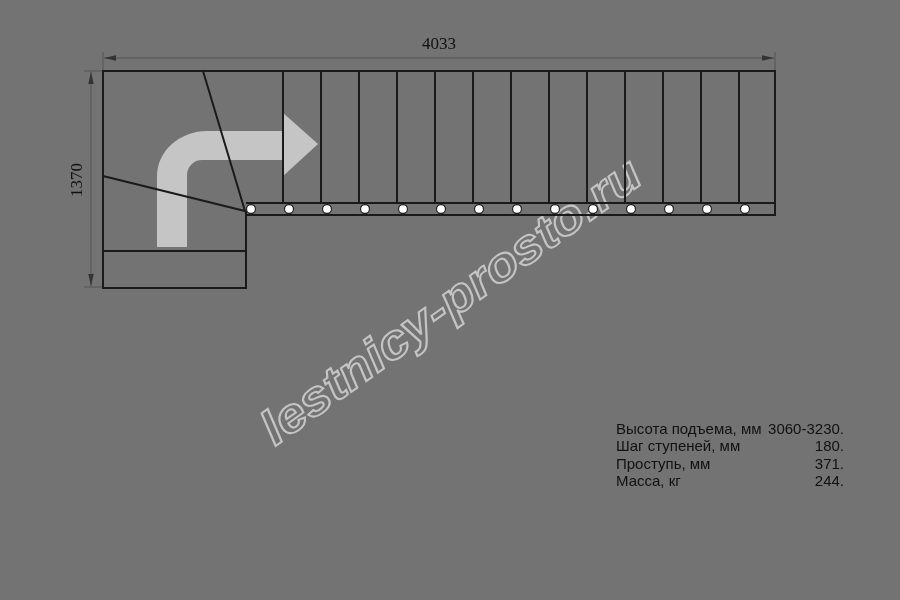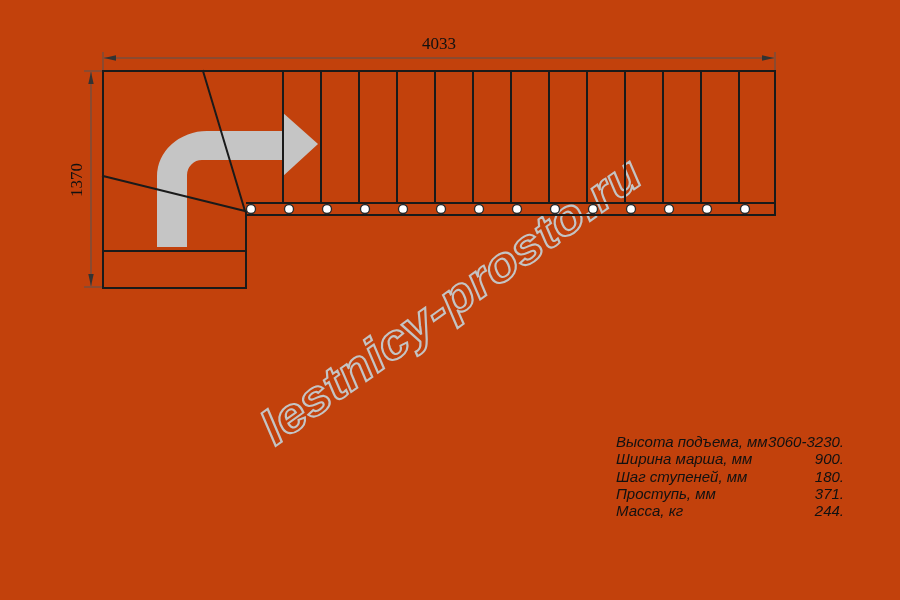--- a/index.html
+++ b/index.html
@@ -1,35 +1,35 @@
 <!DOCTYPE html>
 <html><head>
 <meta charset="utf-8">
 <style>
   html,body{margin:0;padding:0;background:#fff;}
   .canvas{
-    position:relative;width:900px;height:600px;background:#c2410c;
+    position:relative;width:900px;height:600px;background:#737373;
     overflow:hidden;font-family:"Liberation Sans",sans-serif;
   }
   svg{position:absolute;left:0;top:0;}
   .plan-line{stroke:#1a1a1a;stroke-width:2;fill:none;stroke-linecap:square;}
   .rail-line{stroke:#1a1a1a;stroke-width:1.8;fill:none;}
   .baluster{stroke:#2a2a2a;stroke-width:1.3;fill:#ffffff;}
   .dim-line{stroke:#555555;stroke-width:1;fill:none;}
   .dim-arrow{fill:#333333;stroke:none;}
   .dim-text{font-family:"Liberation Serif",serif;font-size:17px;fill:#111111;}
   .watermark-text{
     font-family:"Liberation Sans",sans-serif;font-weight:bold;font-style:italic;
     font-size:48px;fill:none;stroke:#c4c4c4;stroke-width:2;
   }
   .arrow-shape{fill:#c5c5c5;stroke:none;}
   .specs{
     position:absolute;left:616px;top:420px;width:228px;
-    font-family:"Liberation Sans",sans-serif;font-style:italic;
-    font-size:15px;color:#111111;margin-top:13px;
+    font-family:"Liberation Sans",sans-serif;
+    font-size:15px;color:#111111;
   }
   .spec-row{display:flex;justify-content:space-between;line-height:17.3px;white-space:nowrap;}
   .spec-label{text-align:left;}
   .spec-value{text-align:center;}
 </style>
 </head>
 <body>
 
 <div class="canvas">
   <svg width="900" height="600" viewBox="0 0 900 600">
@@ -101,24 +101,20 @@
       <text class="dim-text" text-anchor="middle" transform="translate(82 180) rotate(-90)">1370</text>
     </g>
   </svg>
 
   <div class="specs">
     <div class="spec-row">
       <span class="spec-label">Высота подъема, мм</span>
       <span class="spec-value">3060-3230.</span>
     </div>
     <div class="spec-row">
-      <span class="spec-label">Ширина марша, мм</span>
-      <span class="spec-value">900.</span>
-    </div>
-    <div class="spec-row">
       <span class="spec-label">Шаг ступеней, мм</span>
       <span class="spec-value">180.</span>
     </div>
     <div class="spec-row">
       <span class="spec-label">Проступь, мм</span>
       <span class="spec-value">371.</span>
     </div>
     <div class="spec-row">
       <span class="spec-label">Масса, кг</span>
       <span class="spec-value">244.</span>

